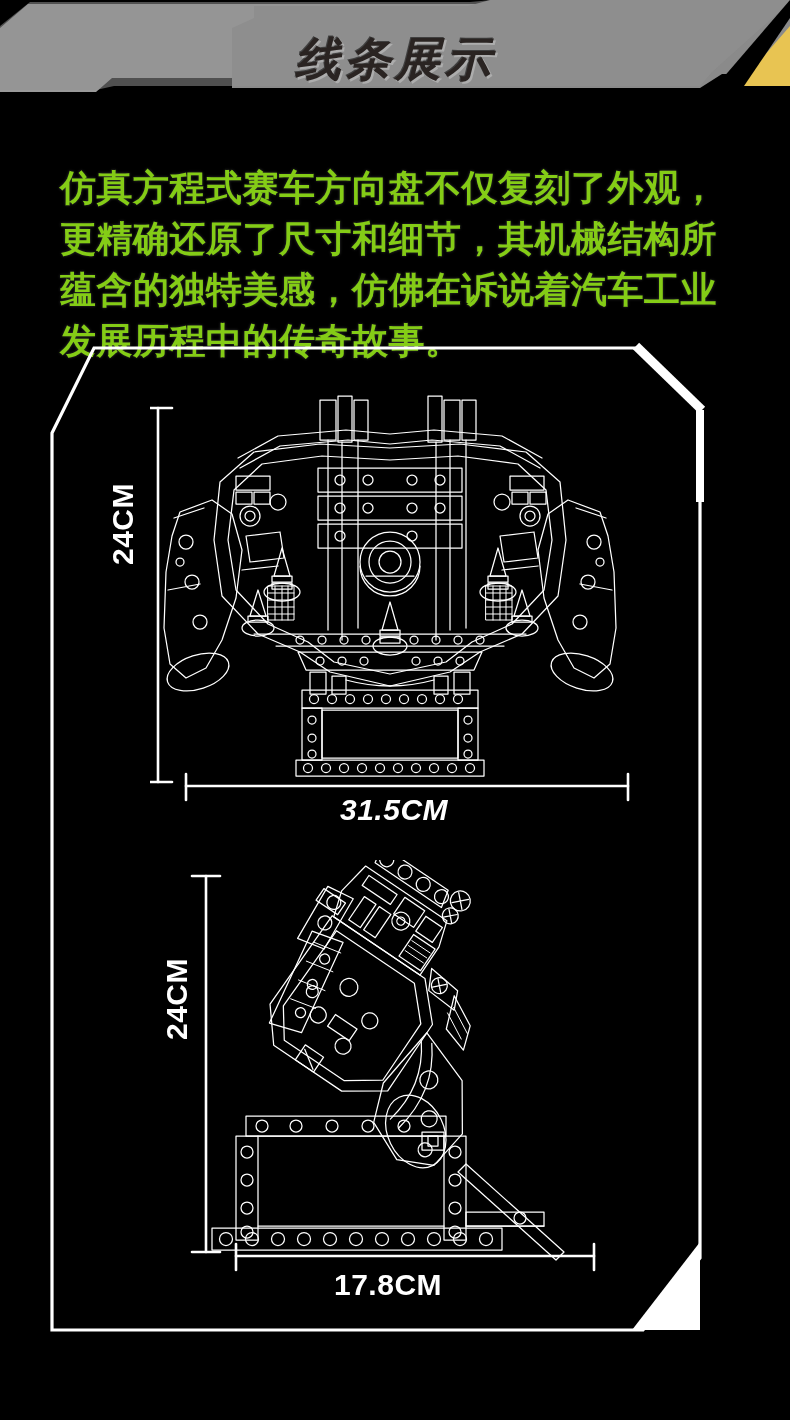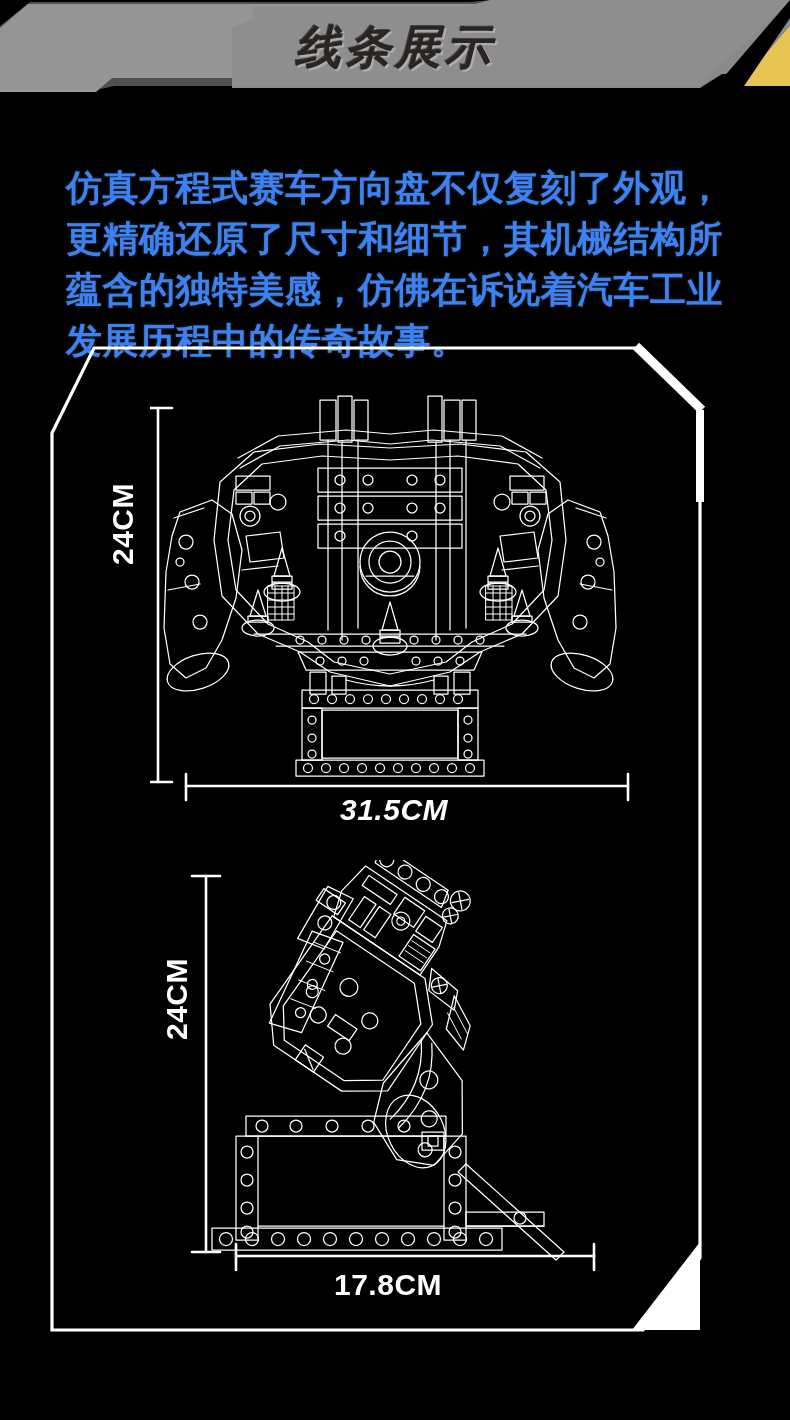--- a/index.html
+++ b/index.html
@@ -26,43 +26,43 @@
   }
   #header-banner svg {
     position: absolute;
     left: 0;
     top: 0;
     display: block;
   }
   #banner-title {
     position: absolute;
     left: 0;
-    top: 0;
+    top: 12px;
     width: 790px;
     height: 96px;
     display: flex;
     align-items: center;
     justify-content: center;
     font-size: 46px;
     font-weight: 900;
     font-style: italic;
     letter-spacing: 4px;
     color: #2a2422;
     text-shadow: 2px 2px 0 rgba(255,255,255,0.28), -1px -1px 0 rgba(0,0,0,0.55);
     white-space: nowrap;
     pointer-events: none;
   }
 
   
   #description {
     position: absolute;
-    left: 66px;
+    left: 60px;
     top: 126px;
     width: 680px;
-    color: #3b82f6;
+    color: #84cc16;
     font-size: 36px;
     font-weight: 700;
     line-height: 51px;
     letter-spacing: 0.5px;
     text-shadow: 0 0 3px rgba(255,255,255,0.22);
   }
 
   
   #drawing-frame {
     position: absolute;

